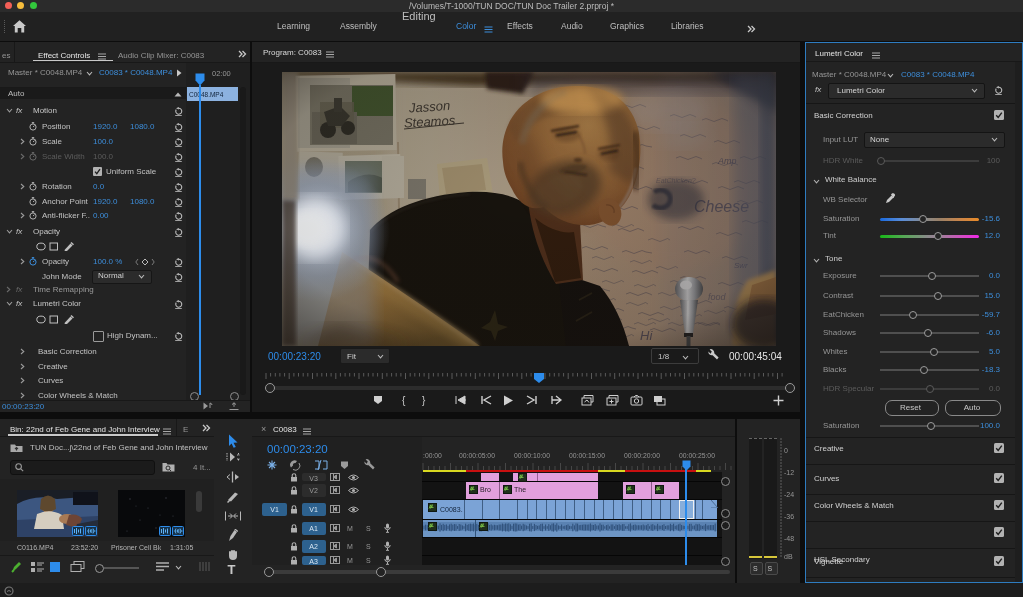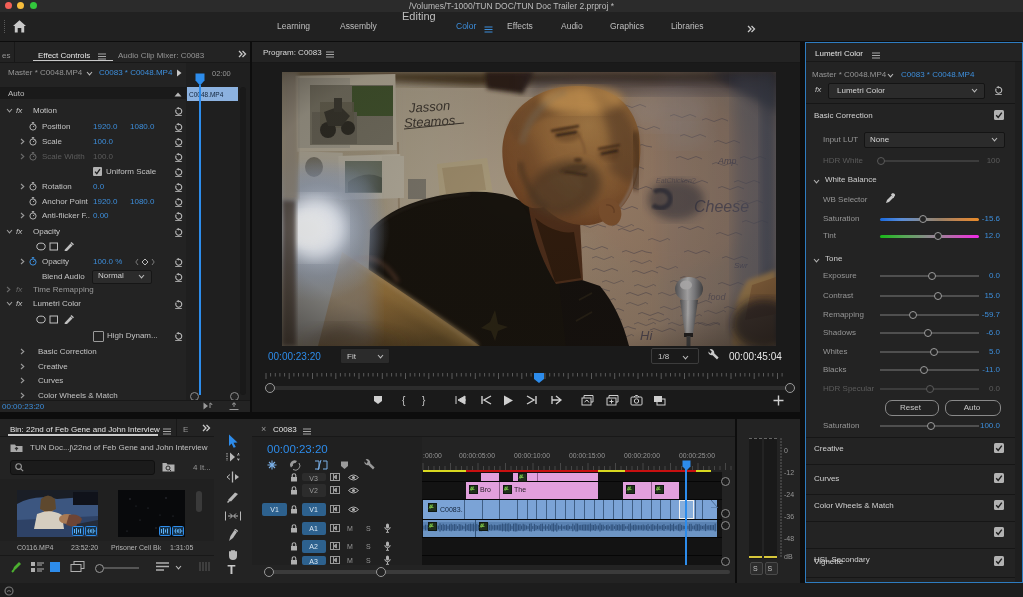--- a/index.html
+++ b/index.html
@@ -201,21 +201,21 @@
     <svg class="a" style="left:135px;top:216px" width="26" height="8" viewBox="0 0 26 8">
       <path d="M3 1 L0.8 4 L3 7" stroke="#7a7a7a" fill="none"></path>
       <path d="M10 1 L13 4 L10 7 L7 4 Z" fill="none" stroke="#b9b9b9"></path>
       <path d="M17 1 L19.2 4 L17 7" stroke="#7a7a7a" fill="none"></path>
     </svg>
     <svg style="position:absolute;left:174px;top:216px" width="9" height="9" viewBox="0 0 9 9">
 <path d="M2.2 2.6 A3 3 0 1 0 4.7 1.2" stroke="#bdbdbd" stroke-width="1.1" fill="none"></path>
 <path d="M4.9 0 L2 1.2 L4.9 2.6 Z" fill="#bdbdbd"></path>
 <path d="M1.2 8.6 h6.6" stroke="#bdbdbd" stroke-width="0.9"></path>
     </svg>
-    <div class="t" style="left:42px;top:230px">Blend Audio</div>
+    <div class="t" style="left:42px;top:230px">John Mode</div>
     <div class="a" style="left:92px;top:228px;width:58px;height:12px;background:#2b2b2b;border:1px solid #161616;border-radius:2px"></div>
     <div class="t" style="left:98px;top:229px;color:#d0d0d0">Normal</div>
     <svg style="position:absolute;left:138px;top:232px" width="7" height="5" viewBox="0 0 7 5">
       <path d="M1 1 L3.5 3.8 L6 1" stroke="#b8b8b8" stroke-width="1.1" fill="none"></path>
     </svg>
     <svg style="position:absolute;left:174px;top:231px" width="9" height="9" viewBox="0 0 9 9">
 <path d="M2.2 2.6 A3 3 0 1 0 4.7 1.2" stroke="#bdbdbd" stroke-width="1.1" fill="none"></path>
 <path d="M4.9 0 L2 1.2 L4.9 2.6 Z" fill="#bdbdbd"></path>
 <path d="M1.2 8.6 h6.6" stroke="#bdbdbd" stroke-width="0.9"></path>
     </svg>
@@ -1394,36 +1394,36 @@
     </svg>
     <div class="t" style="left:19px;top:211px;color:#cecece">Tone</div>
     <div class="t dim" style="left:17px;top:228px">Exposure</div>
     <div class="a" style="left:74px;top:232px;width:99px;height:2px;background:#4f4f4f"></div>
     <div class="a" style="left:122px;top:229px;width:8px;height:8px;border:1.4px solid #9d9d9d;border-radius:50%;background:#232323;box-sizing:border-box"></div>
     <div class="t b" style="left:170px;top:228px;width:24px;text-align:right">0.0</div>
     <div class="t dim" style="left:17px;top:248px">Contrast</div>
     <div class="a" style="left:74px;top:252px;width:99px;height:2px;background:#4f4f4f"></div>
     <div class="a" style="left:128px;top:249px;width:8px;height:8px;border:1.4px solid #9d9d9d;border-radius:50%;background:#232323;box-sizing:border-box"></div>
     <div class="t b" style="left:170px;top:248px;width:24px;text-align:right">15.0</div>
-    <div class="t dim" style="left:17px;top:267px">Remapping</div>
+    <div class="t dim" style="left:17px;top:267px">EatChicken</div>
     <div class="a" style="left:74px;top:271px;width:99px;height:2px;background:#4f4f4f"></div>
     <div class="a" style="left:103px;top:268px;width:8px;height:8px;border:1.4px solid #9d9d9d;border-radius:50%;background:#232323;box-sizing:border-box"></div>
     <div class="t b" style="left:170px;top:267px;width:24px;text-align:right">-59.7</div>
     <div class="t dim" style="left:17px;top:285px">Shadows</div>
     <div class="a" style="left:74px;top:289px;width:99px;height:2px;background:#4f4f4f"></div>
     <div class="a" style="left:118px;top:286px;width:8px;height:8px;border:1.4px solid #9d9d9d;border-radius:50%;background:#232323;box-sizing:border-box"></div>
     <div class="t b" style="left:170px;top:285px;width:24px;text-align:right">-6.0</div>
     <div class="t dim" style="left:17px;top:304px">Whites</div>
     <div class="a" style="left:74px;top:308px;width:99px;height:2px;background:#4f4f4f"></div>
     <div class="a" style="left:124px;top:305px;width:8px;height:8px;border:1.4px solid #9d9d9d;border-radius:50%;background:#232323;box-sizing:border-box"></div>
     <div class="t b" style="left:170px;top:304px;width:24px;text-align:right">5.0</div>
     <div class="t dim" style="left:17px;top:322px">Blacks</div>
     <div class="a" style="left:74px;top:326px;width:99px;height:2px;background:#4f4f4f"></div>
     <div class="a" style="left:114px;top:323px;width:8px;height:8px;border:1.4px solid #9d9d9d;border-radius:50%;background:#232323;box-sizing:border-box"></div>
-    <div class="t b" style="left:170px;top:322px;width:24px;text-align:right">-11.0</div>
+    <div class="t b" style="left:170px;top:322px;width:24px;text-align:right">-18.3</div>
     <div class="t dis" style="left:17px;top:341px">HDR Specular</div>
     <div class="a" style="left:74px;top:345px;width:99px;height:2px;background:#3c3c3c"></div>
     <div class="a" style="left:120px;top:342px;width:8px;height:8px;border:1.4px solid #5a5a5a;border-radius:50%;background:#232323;box-sizing:border-box"></div>
     <div class="t dis" style="left:170px;top:341px;width:24px;text-align:right">0.0</div>
     <div class="a" style="left:78.5px;top:357px;width:52px;height:14px;border:1px solid #8a8a8a;border-radius:7px"></div>
     <div class="t" style="left:78.5px;top:360px;width:52px;text-align:center;color:#c8c8c8">Reset</div>
     <div class="a" style="left:139px;top:357px;width:54px;height:14px;border:1px solid #8a8a8a;border-radius:7px"></div>
     <div class="t" style="left:139px;top:360px;width:54px;text-align:center;color:#c8c8c8">Auto</div>
     <div class="t dim" style="left:17px;top:378px">Saturation</div>
     <div class="a" style="left:74px;top:382px;width:99px;height:2px;background:#4f4f4f"></div>

